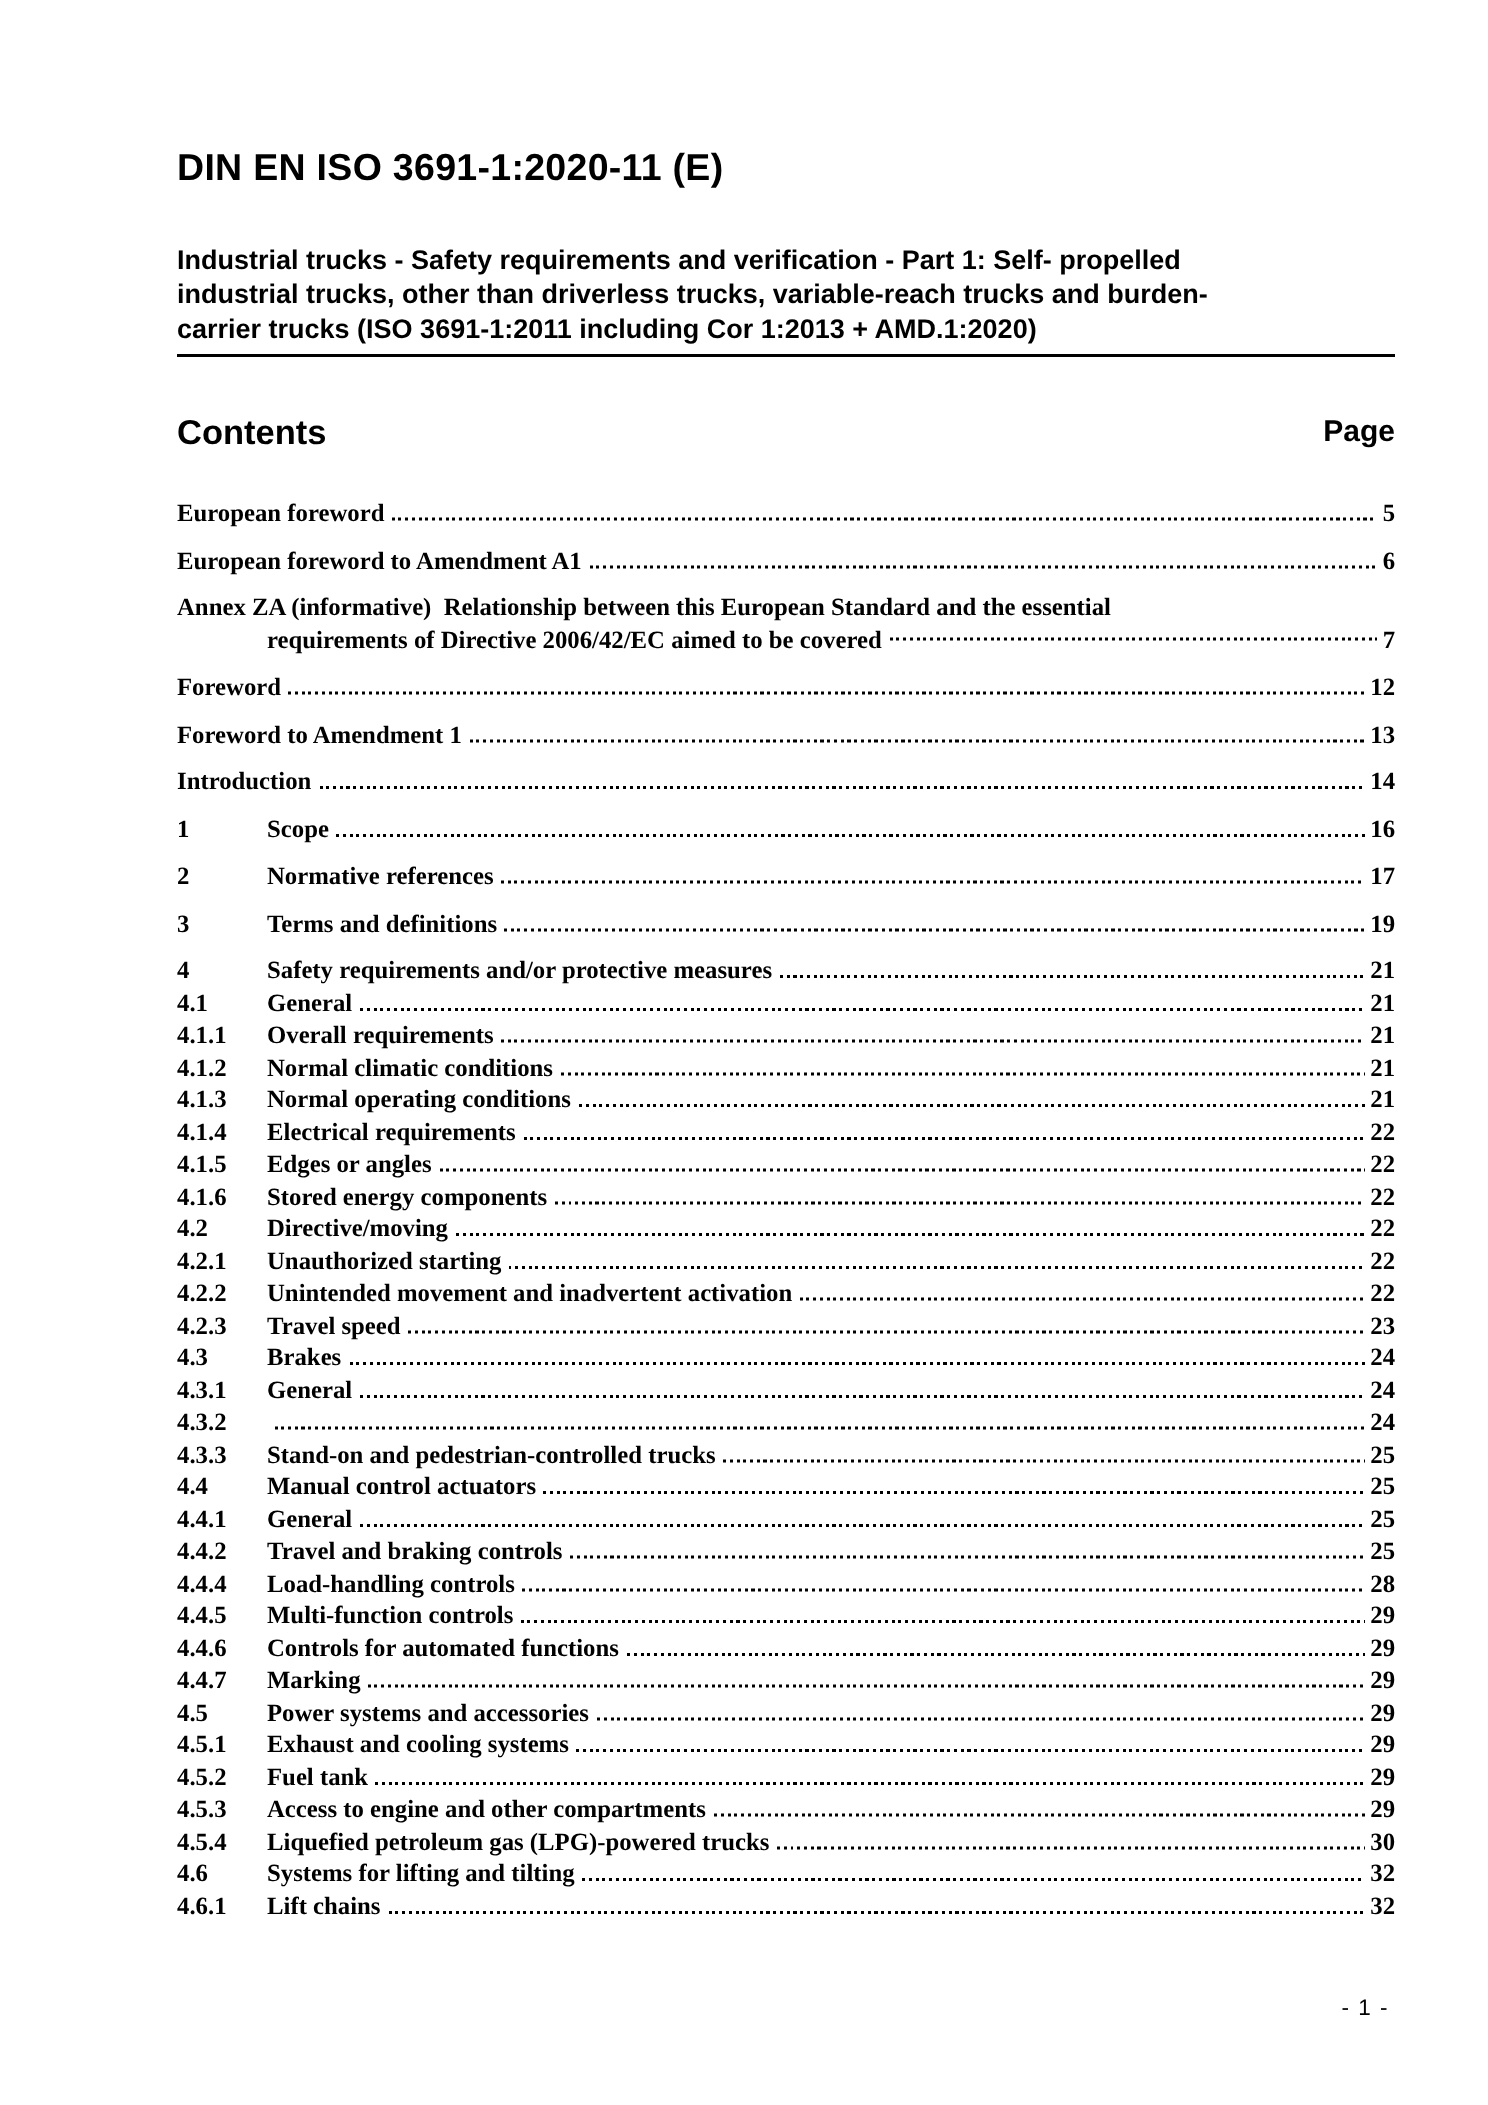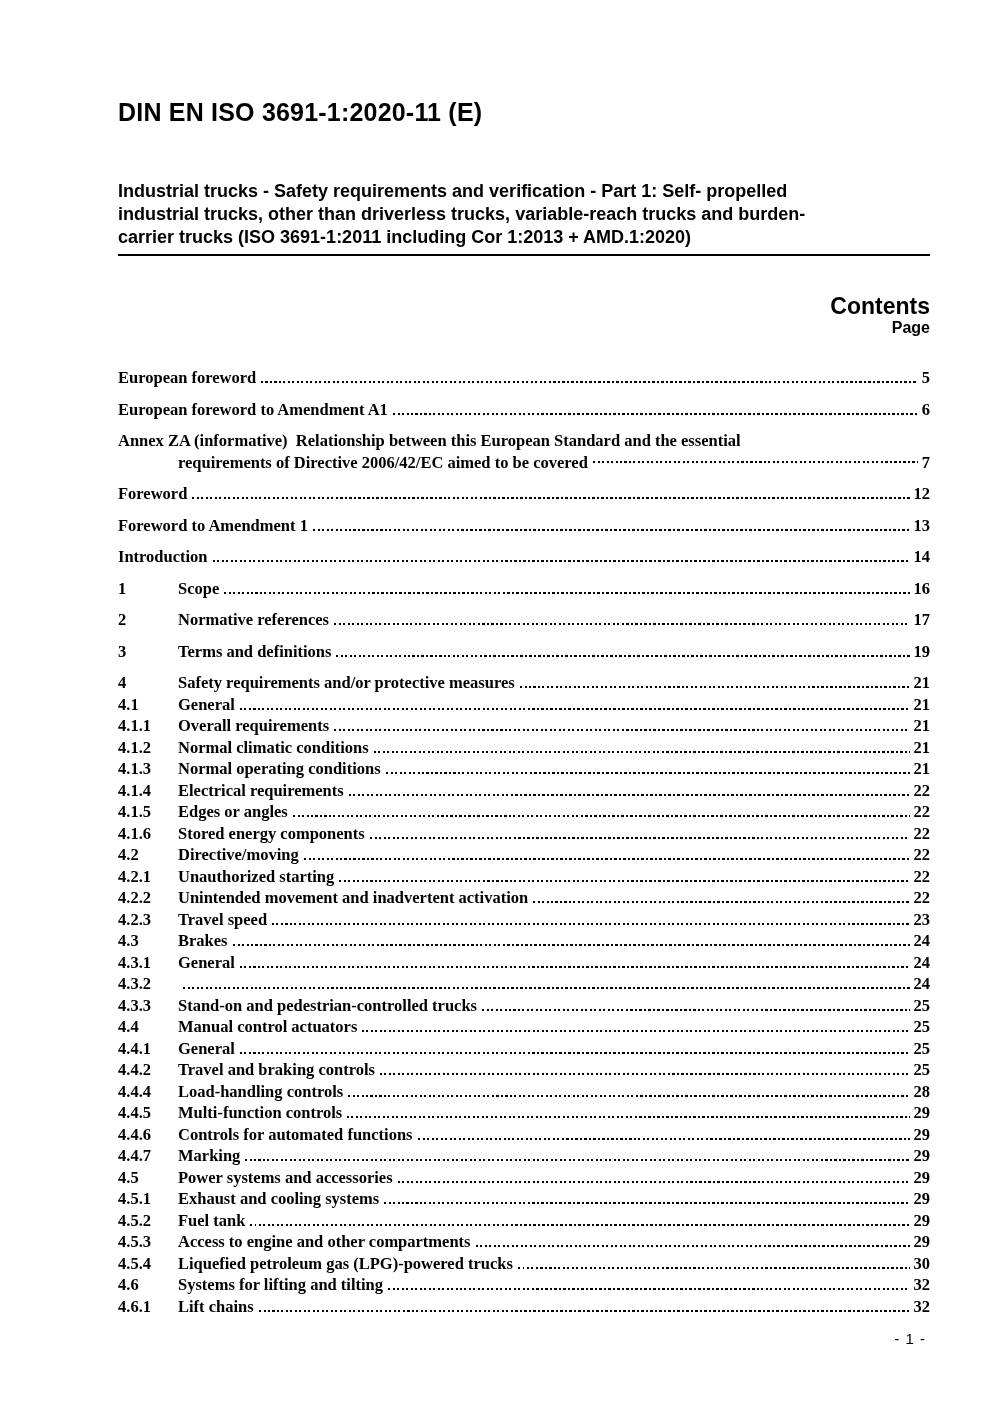--- a/index.html
+++ b/index.html
@@ -16,46 +16,45 @@
   }
   .doc-title {
     margin: 0;
     font-family: "Liberation Sans", sans-serif;
     font-weight: bold;
     font-size: 25px;
     line-height: 29px;
     letter-spacing: 0.2px;
   }
   .doc-subtitle {
-    margin-top: 53px;
+    margin-top: 35px;
     font-family: "Liberation Sans", sans-serif;
     font-weight: bold;
     font-size: 18px;
     line-height: 23px;
     border-bottom: 2px solid #000;
     padding-bottom: 5px;
   }
   .contents-row {
     display: flex;
-    align-items: flex-end;
+    align-items: center;
     margin-top: 37px;
-    flex-direction: column;
   }
   .contents-heading {
     margin: 0;
     flex: 1 1 auto;
     font-family: "Liberation Sans", sans-serif;
     font-weight: bold;
     font-size: 23px;
     line-height: 26px;
   }
   .page-col-label {
     font-family: "Liberation Sans", sans-serif;
     font-weight: bold;
-    font-size: 16px;
+    font-size: 20px;
   }
   .toc { margin-top: 30px; }
   .toc-row {
     display: flex;
     align-items: baseline;
     font-weight: bold;
     font-size: 16.5px;
     line-height: 21.5px;
   }
   .toc-row.spaced { margin-bottom: 10px; }

